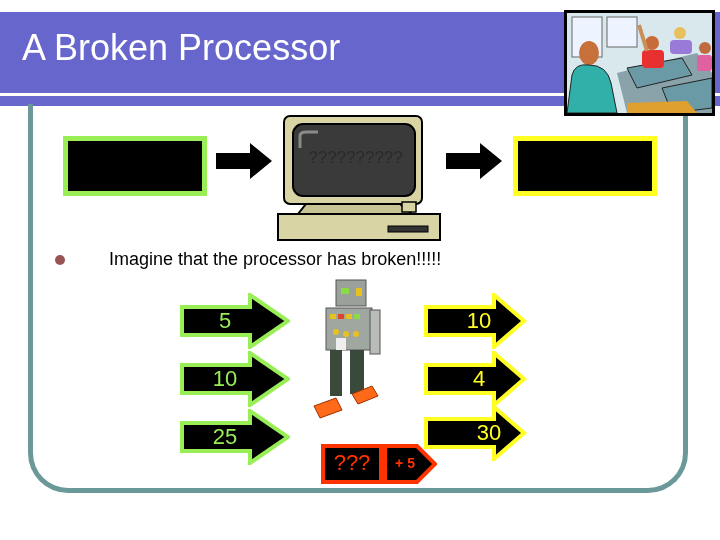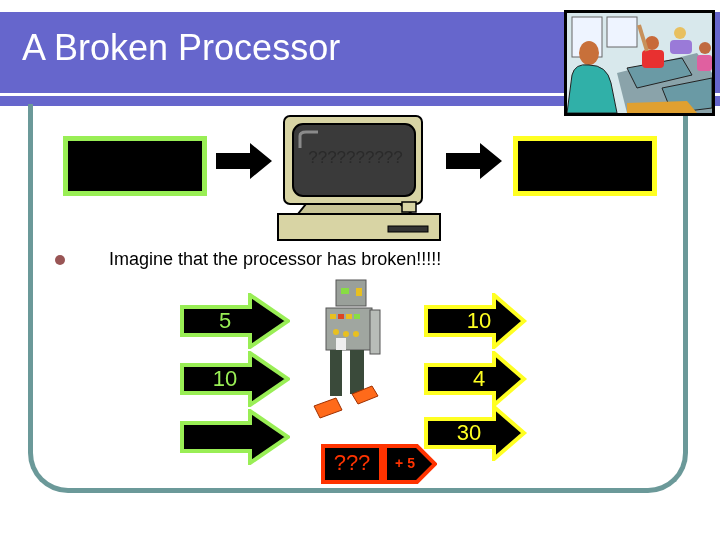--- a/index.html
+++ b/index.html
@@ -86,20 +86,21 @@
 <div class="abs" style="left:180px;top:351px;width:110px;height:56px">
   <svg width="110" height="56" viewBox="0 0 110 56" style="position:absolute;left:0;top:0">
     <polygon points="2,14 70,14 70,2 108,28 70,54 70,42 2,42" fill="#000" stroke="#99ee55" stroke-width="4" stroke-linejoin="miter"></polygon>
   </svg>
   <div class="arrow-label" style="left:0;top:15px;width:90px;color:#99ee55">10</div>
 </div>
 <div class="abs" style="left:180px;top:409px;width:110px;height:56px">
   <svg width="110" height="56" viewBox="0 0 110 56" style="position:absolute;left:0;top:0">
     <polygon points="2,14 70,14 70,2 108,28 70,54 70,42 2,42" fill="#000" stroke="#99ee55" stroke-width="4" stroke-linejoin="miter"></polygon>
   </svg>
+  <div class="arrow-label" style="left:0;top:15px;width:90px;color:#99ee55">25</div>
 </div>
 
 <svg class="abs" style="left:306px;top:276px" width="90" height="150" viewBox="0 0 90 150">
   <rect x="30" y="4" width="30" height="26" fill="#9aa09a" stroke="#555" stroke-width="1"></rect>
   <rect x="35" y="12" width="8" height="6" fill="#88dd44"></rect>
   <rect x="50" y="12" width="6" height="8" fill="#e8c020"></rect>
   <rect x="20" y="32" width="46" height="42" fill="#a0a6a0" stroke="#555" stroke-width="1"></rect>
   <rect x="24" y="38" width="6" height="5" fill="#e8c020"></rect>
   <rect x="32" y="38" width="6" height="5" fill="#dd4422"></rect>
   <rect x="40" y="38" width="6" height="5" fill="#e8c020"></rect>
@@ -131,14 +132,14 @@
 <div class="abs" style="left:424px;top:351px;width:110px;height:56px">
   <svg width="110" height="56" viewBox="0 0 110 56" style="position:absolute;left:0;top:0">
     <polygon points="2,14 70,14 70,2 100,28 70,54 70,42 2,42" fill="#000" stroke="#ffff22" stroke-width="4" stroke-linejoin="miter"></polygon>
   </svg>
   <div class="arrow-label" style="left:10px;top:15px;width:90px;color:#ffff22">4</div>
 </div>
 <div class="abs" style="left:424px;top:405px;width:110px;height:56px">
   <svg width="110" height="56" viewBox="0 0 110 56" style="position:absolute;left:0;top:0">
     <polygon points="2,14 70,14 70,2 100,28 70,54 70,42 2,42" fill="#000" stroke="#ffff22" stroke-width="4" stroke-linejoin="miter"></polygon>
   </svg>
-  <div class="arrow-label" style="left:0;top:15px;width:90px;color:#ffff22">30</div>
+  <div class="arrow-label" style="left:20px;top:15px;width:90px;color:#ffff22">30</div>
 </div>
 
 </body></html>

